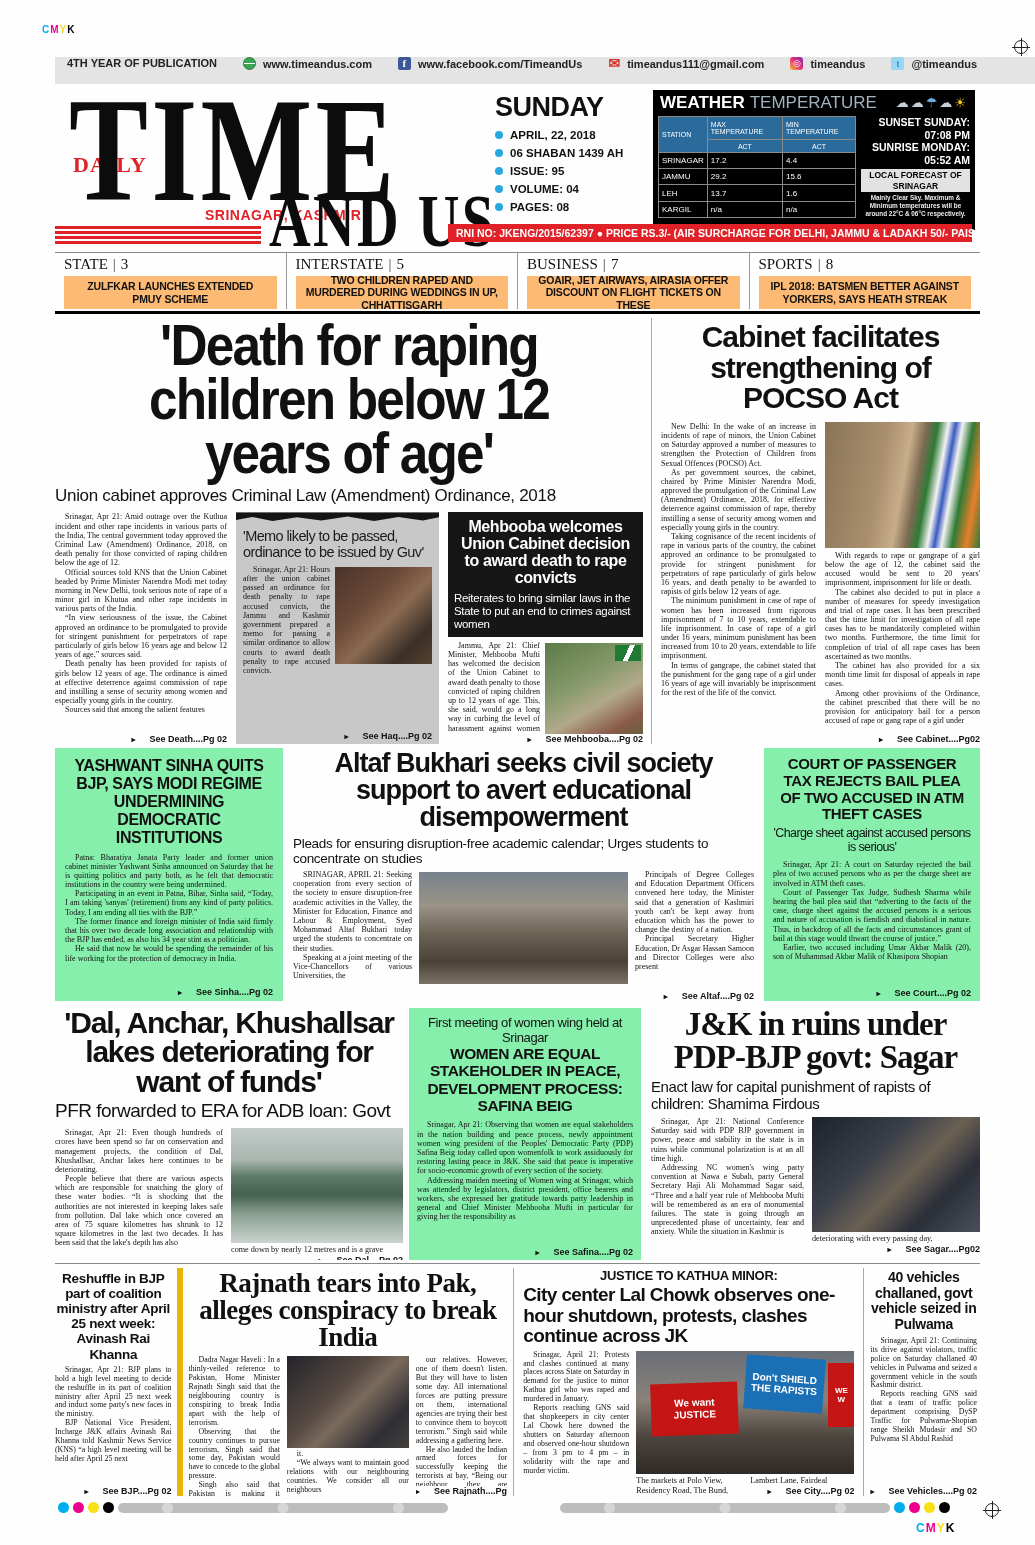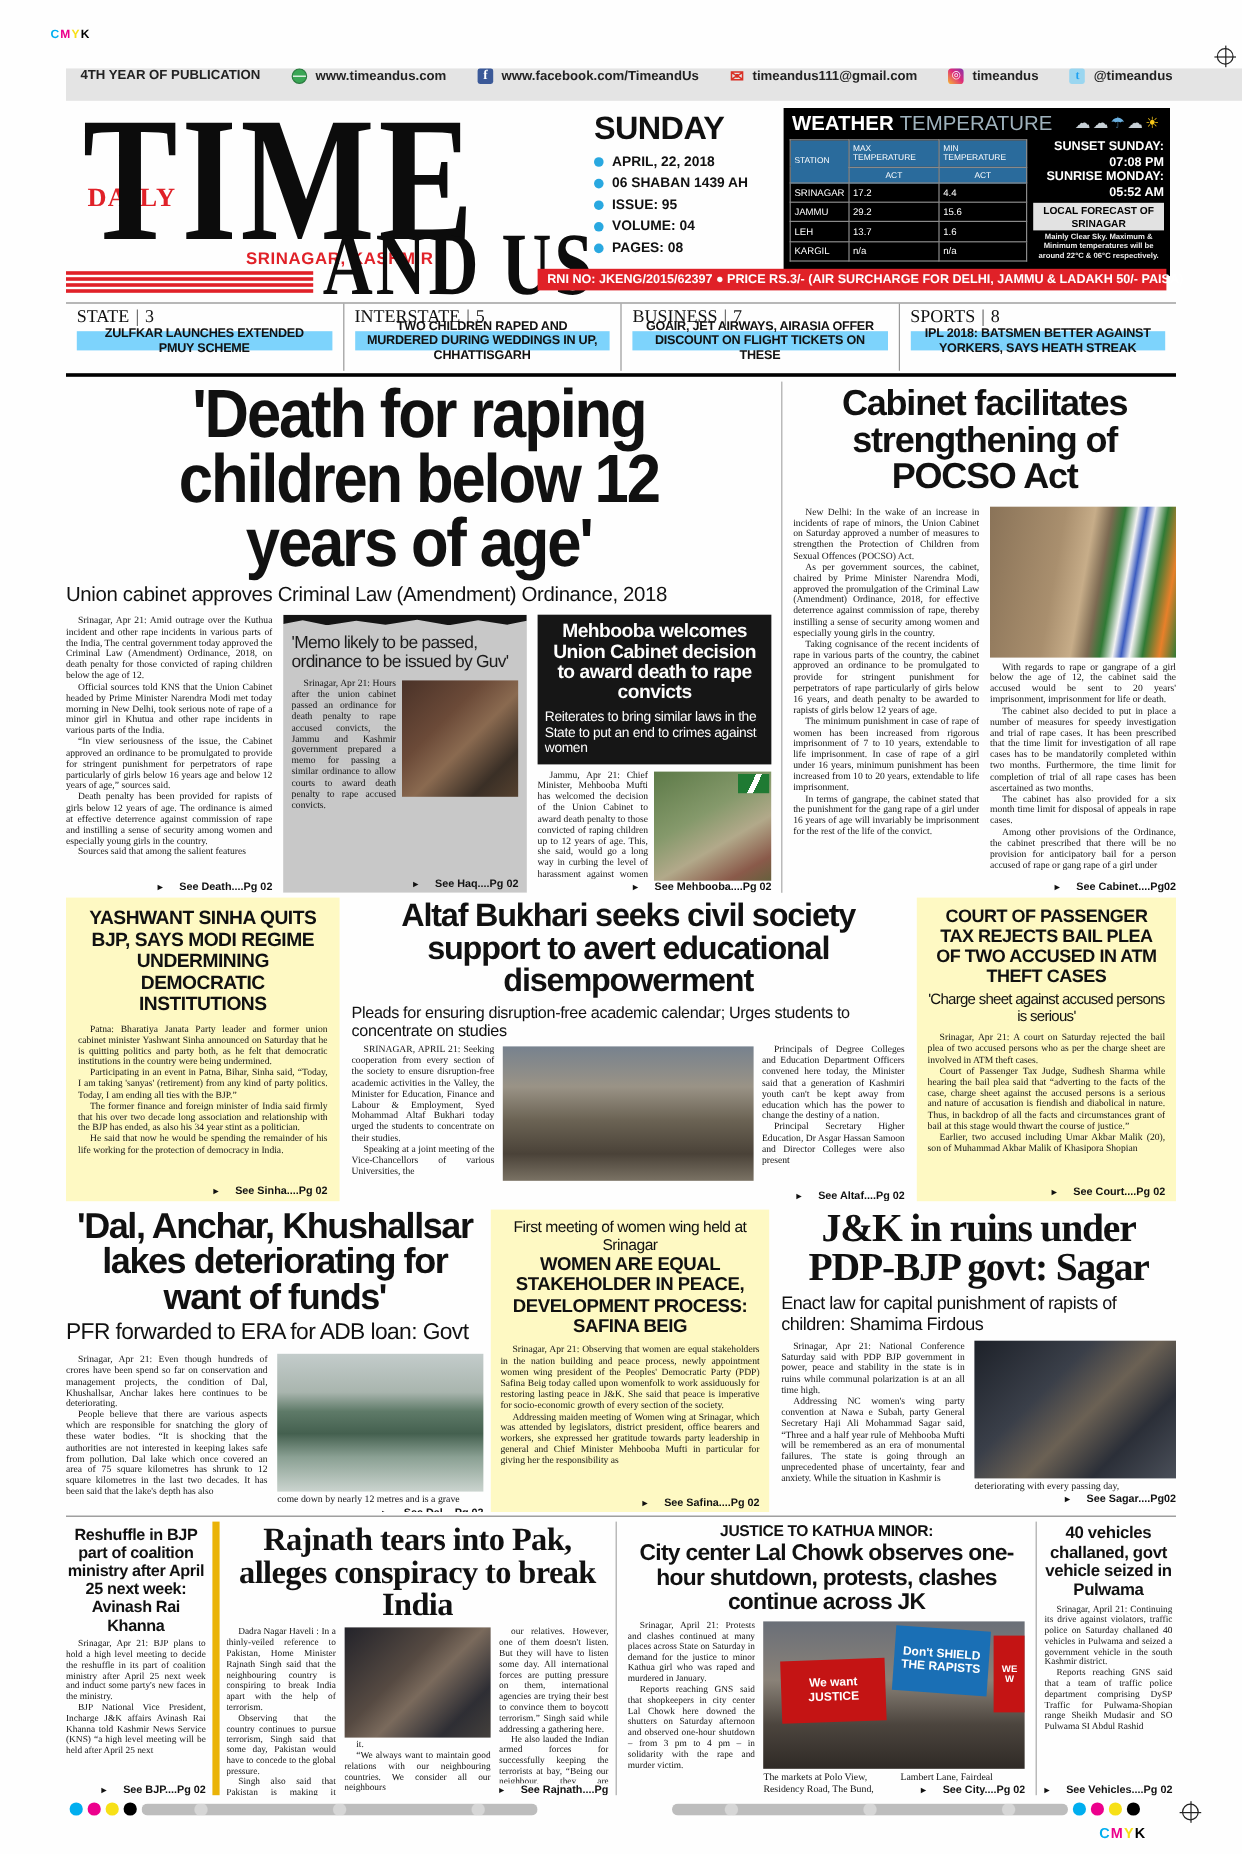--- a/index.html
+++ b/index.html
@@ -74,21 +74,21 @@
   .w-forecast-t { background:#e2e2e2; color:#000; font-size:8.5px; text-align:center; padding:1px 0; margin:3px 0 2px; }
   .w-forecast { font-size:6.4px; line-height:1.25; color:#ececec; text-align:center; font-weight:bold; }
   
   .rni { position:absolute; left:448px; top:224px; width:524px; height:18px; background:#e02128; color:#fff;
     display:flex; align-items:center; padding:0 8px; font:bold 10.5px "Liberation Sans", sans-serif; white-space:nowrap; }
   .sections { position:absolute; left:55px; top:252px; width:925px; height:57px; display:flex; border-top:1px solid #888; }
   .section { flex:1; padding:3px 9px 0; }
   .section + .section { border-left:1px solid #999; }
   .sec-head { font:15px "Liberation Serif", serif; color:#111; }
   .sec-head .sep { margin:0 5px; color:#444; }
-  .sec-teaser { margin-top:3px; background:#7dd3fc; height:16px; display:flex; align-items:center; justify-content:center;
+  .sec-teaser { margin-top:3px; background:#fdba74; height:33px; display:flex; align-items:center; justify-content:center;
     text-align:center; font:bold 10.5px/1.15 "Liberation Sans", sans-serif; padding:3px 8px; letter-spacing:-.2px; }
   .thick-rule { position:absolute; left:55px; top:311px; width:925px; height:3px; background:#000; }
   
   .flow p { margin:0; text-indent:10px; }
   .bodytext { font:8px/1.15 "Liberation Serif", serif; text-align:justify; overflow:hidden; }
   .jump { text-align:right; font:bold 9px "Liberation Sans", sans-serif; white-space:nowrap; flex:0 0 auto; }
   .jump .arr { margin-right:14px; font-size:8px; }
   .photo { background:#888; }
   
   .main-row { position:absolute; left:55px; top:318px; width:925px; height:426px; display:flex; }
@@ -118,21 +118,21 @@
     background-image:linear-gradient(115deg, transparent 45%, #fff 45% 60%, transparent 60%); }
   .pocso { flex:1; border-left:1px solid #aaa; margin-left:8px; padding-left:9px; display:flex; flex-direction:column; }
   .pocso-title { font:bold 30px/1.02 "Liberation Sans", sans-serif; letter-spacing:-1px; text-align:center; margin:4px 0 8px; }
   .pocso-cols { flex:1; display:flex; gap:9px; overflow:hidden; }
   .pcol { flex:1; display:flex; flex-direction:column;justify-content:center; }
   .pcol .flow { flex:1; overflow:hidden; }
   .photo-modi { width:100%; height:126px; margin-bottom:3px; flex:0 0 auto;
     background:linear-gradient(100deg,#8a7358 0%,#a98f6e 36%,#c7ad89 50%,#7c6a52 58%,#2f7a35 64%,#f2f2f2 70%,#3a5bbf 74%,#f2f2f2 78%,#2f7a35 84%,#e8802a 92%,#2f7a35 100%); }
   
   .row2 { position:absolute; left:55px; top:748px; width:925px; height:253px; display:flex; gap:6px; }
-  .graybox { background:#fef9c3; padding:9px 10px 4px; display:flex; flex-direction:column; }
+  .graybox { background:#86efac; padding:9px 10px 4px; display:flex; flex-direction:column; }
   .box-title { font:bold 16px/1.12 "Liberation Sans", sans-serif; letter-spacing:-.4px; text-align:center; }
   .graybox .flow { flex:1; margin-top:6px; overflow:hidden; }
   .sinha { width:228px; }
   .bukhari { flex:1; display:flex; flex-direction:column; padding:0 4px; }
   .buk-title { font:bold 27px/1.0 "Liberation Sans", sans-serif; letter-spacing:-1px; text-align:center; margin-top:2px; }
   .buk-sub { font:13.5px "Liberation Sans", sans-serif; letter-spacing:-.3px; margin:5px 0 4px; }
   .buk-cols { flex:1; display:flex; gap:7px; overflow:hidden; }
   .bcol { width:119px; display:flex; flex-direction:column; }
   .bcol .flow { flex:1; overflow:hidden; }
   .photo-buk { flex:1; height:112px; max-height:118px; margin-top:2px;
@@ -168,21 +168,21 @@
   .rajnath { width:350px; border-left:6px solid #eab308; border-right:1px solid #aaa; padding:0 6px; display:flex; flex-direction:column; }
   .raj-title { font:bold 27px/1.0 "Liberation Serif", serif; letter-spacing:-.5px; text-align:center; margin:2px 0 5px; }
   .raj-cols { flex:1; display:flex; gap:7px; overflow:hidden; }
   .rcol { flex:1; display:flex; flex-direction:column; }
   .rcol .flow { flex:1; overflow:hidden; }
   .rmid { width:122px; flex:0 0 auto; }
   .photo-raj { width:122px; height:92px; margin-bottom:2px;
     background:linear-gradient(135deg,#23232a 0%,#564a42 40%,#7a6a5c 55%,#2e2e34 80%,#44403c 100%); }
   .lalchowk { width:352px; padding:0 4px; display:flex; flex-direction:column; }
   .lc-kicker { font:bold 13px "Liberation Sans", sans-serif; letter-spacing:-.3px; text-align:center; }
-  .lc-title { font:bold 19px/1.08 "Liberation Sans", sans-serif; letter-spacing:-.6px; text-align:center; margin:2px 0 4px; }
+  .lc-title { font:bold 19px/1.08 "Liberation Sans", sans-serif; letter-spacing:-.6px; margin:2px 0 4px; }
   .lc-cols { flex:1; display:flex; gap:7px; overflow:hidden; }
   .lc-left { width:106px; flex:0 0 auto; }
   .lc-right { flex:1; display:flex; flex-direction:column; }
   .photo-protest { height:148px; position:relative; overflow:hidden;
     background:linear-gradient(180deg,#6a6f78 0%,#8a8278 40%,#4c453e 70%,#2f2a26 100%); }
   .sign { position:absolute; color:#fff; display:flex; align-items:center; justify-content:center;
     text-align:center; font:bold 10px/1.15 "Liberation Sans", sans-serif; padding:3px; }
   .sign-red { left:7%; top:26%; width:40%; height:42%; background:#c41414; transform:rotate(-2deg); }
   .sign-blue { right:14%; top:5%; width:36%; height:44%; background:#1a6fb5; transform:rotate(4deg); }
   .sign-red2 { right:0; top:10%; width:12%; height:52%; background:#c41414; font-size:8px; }

